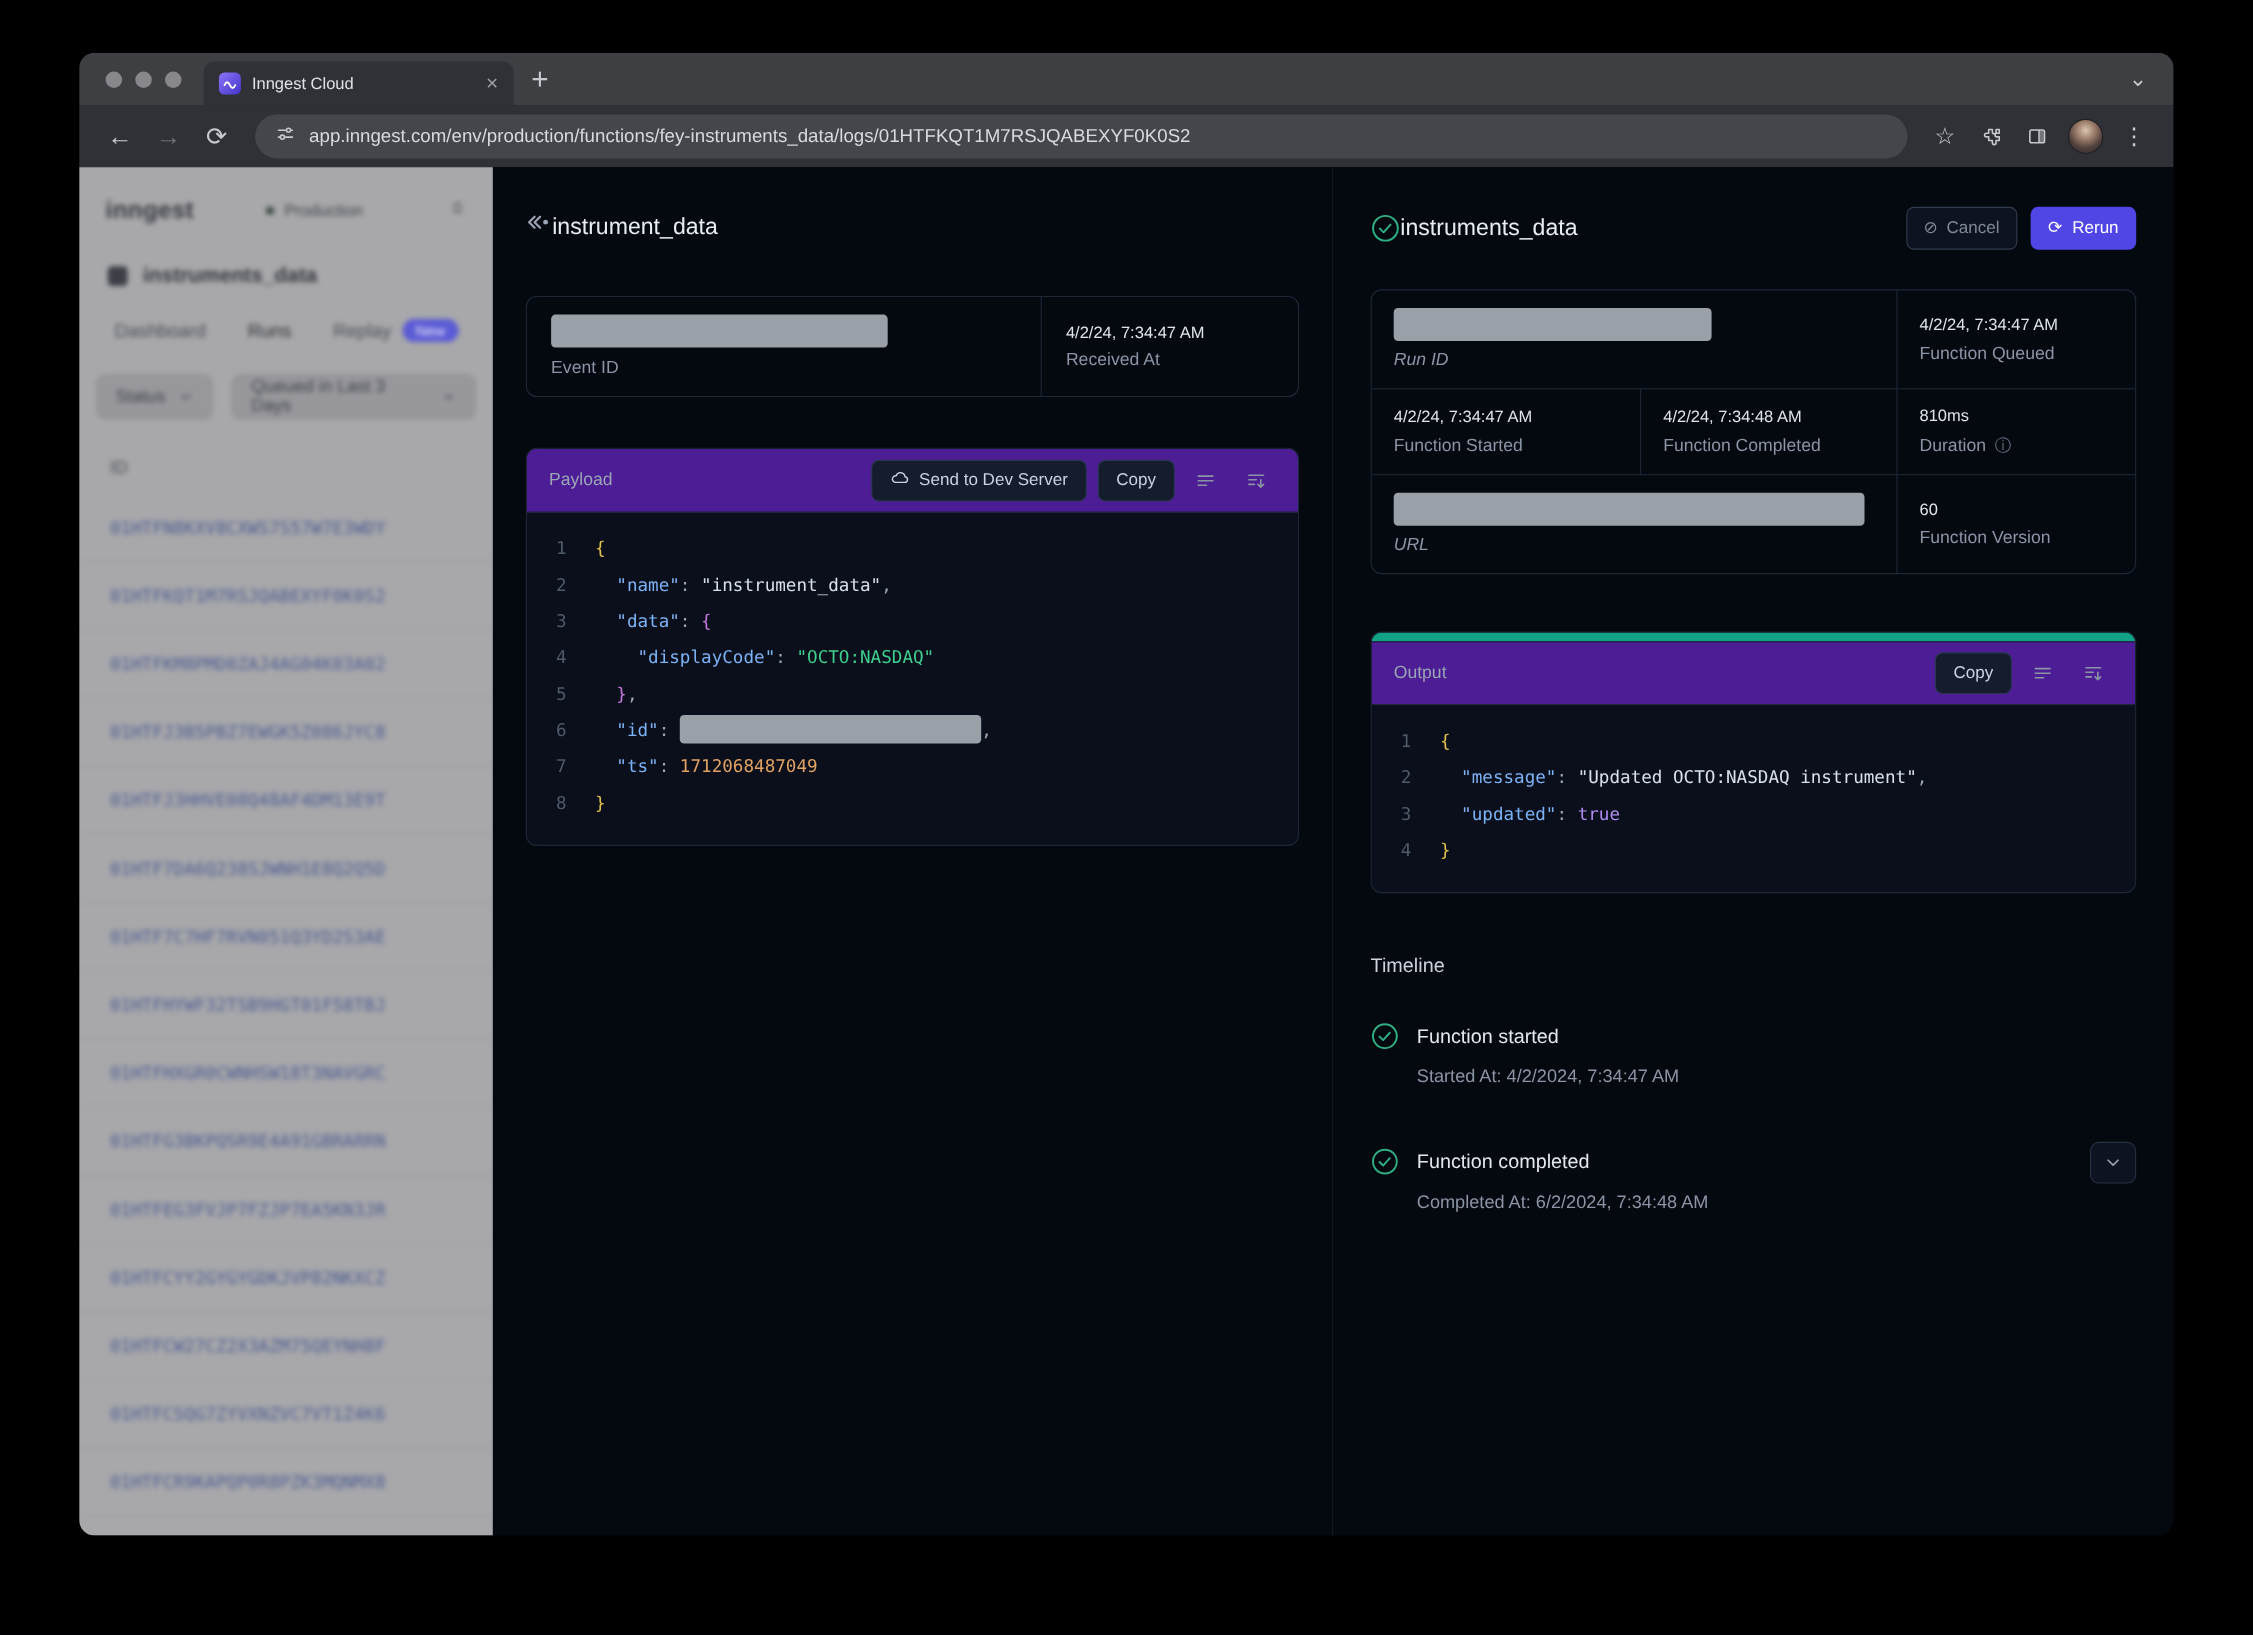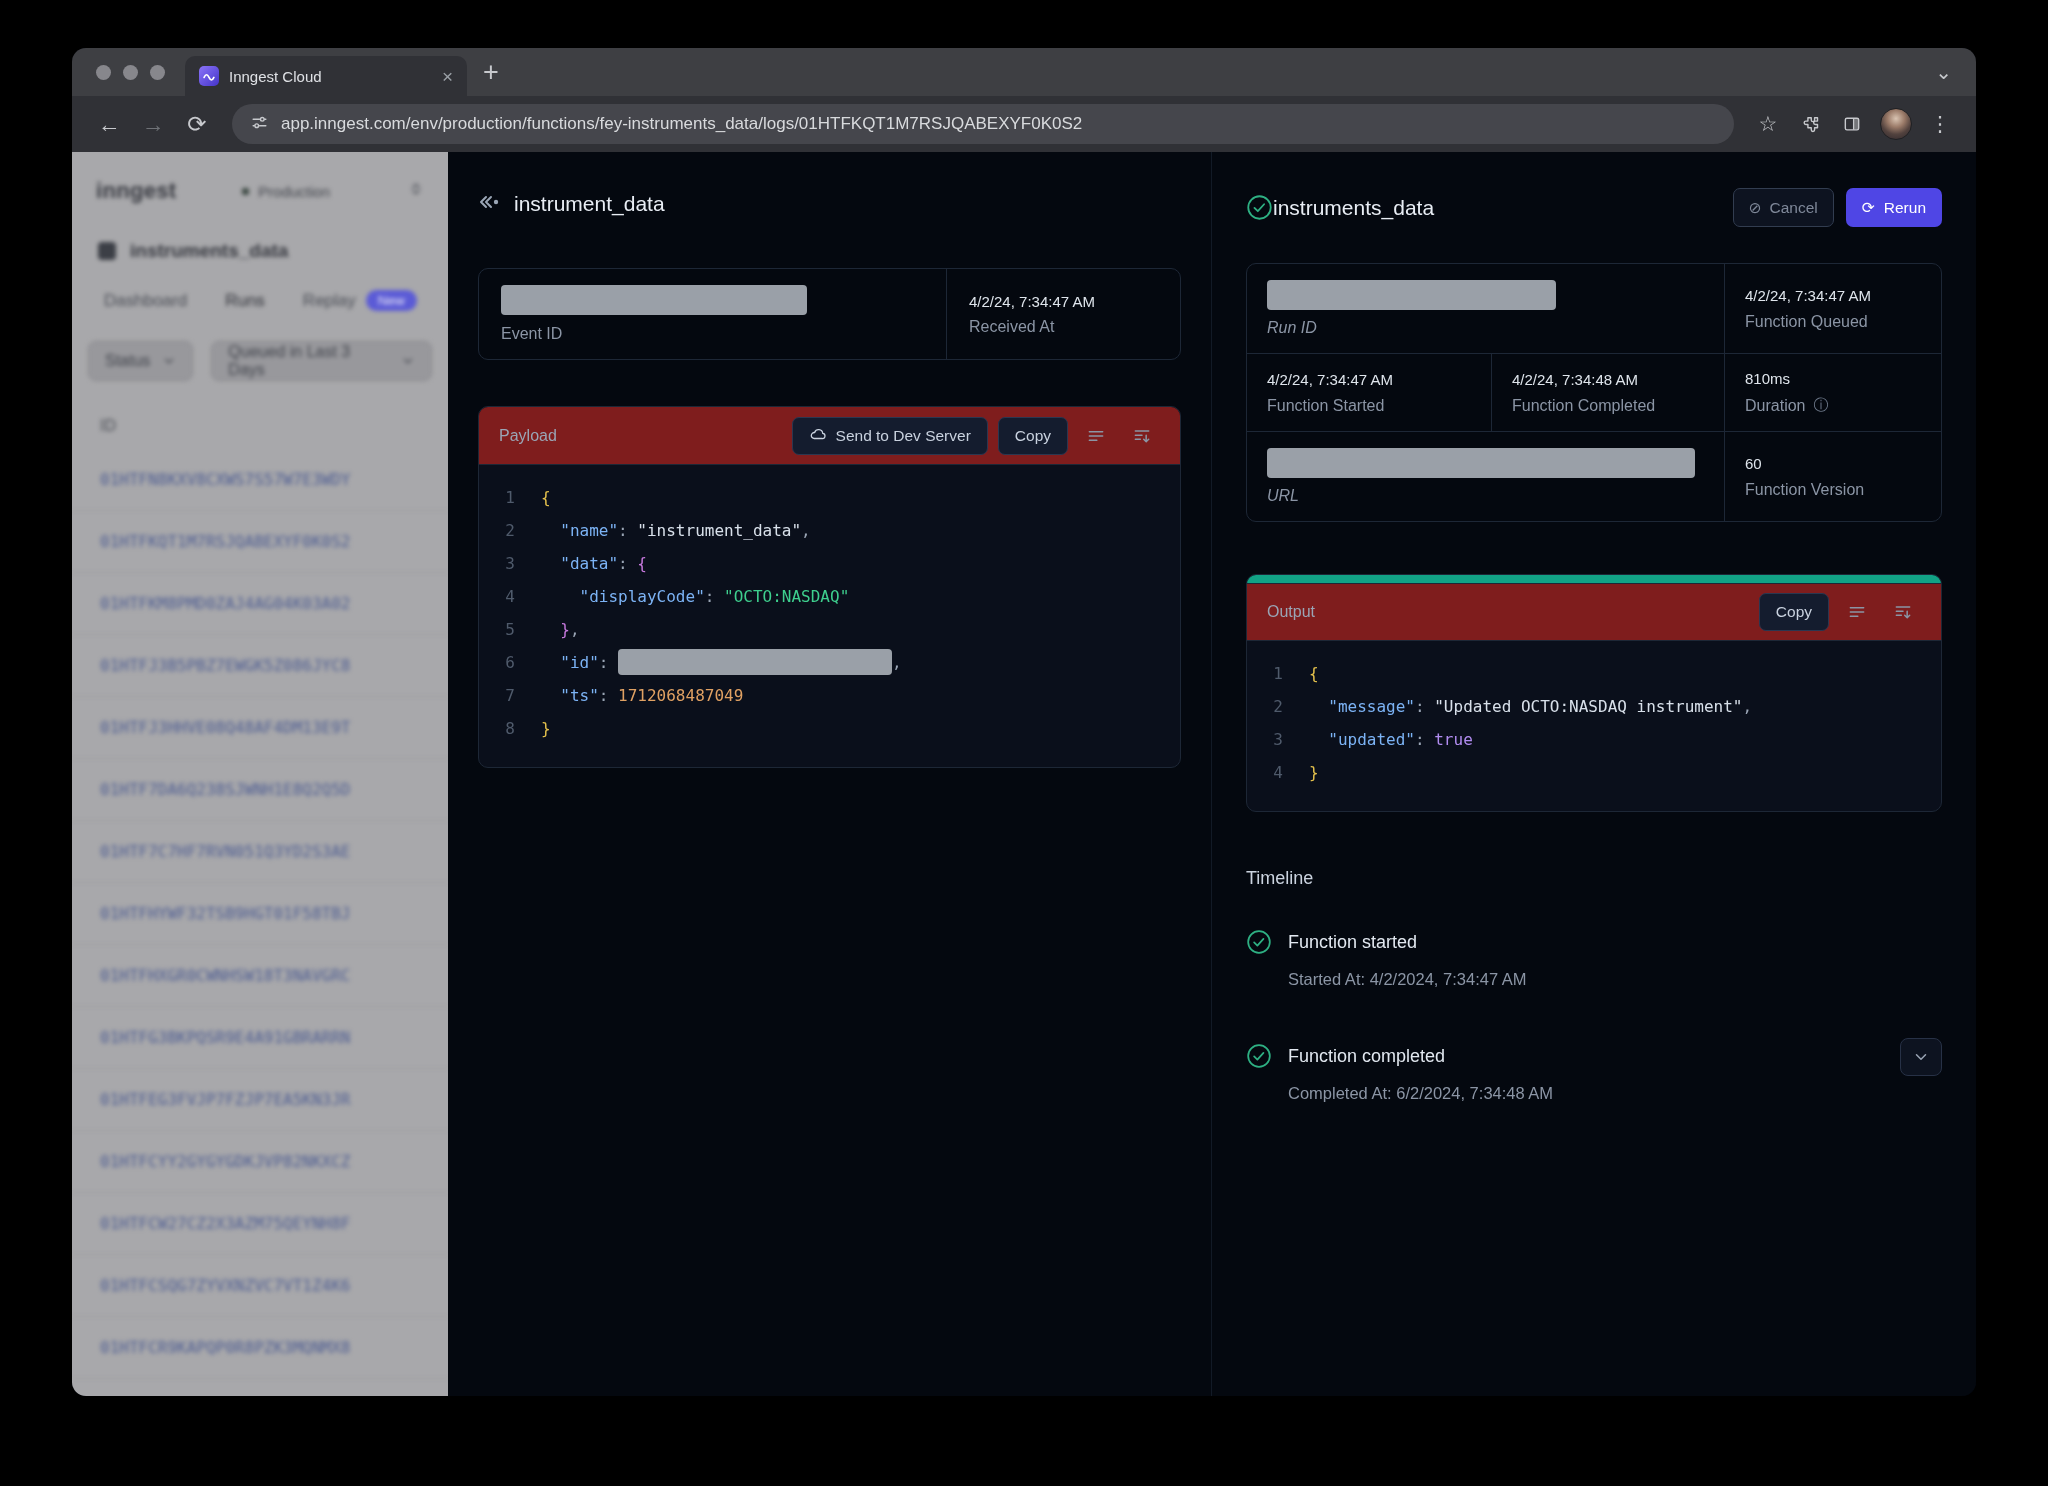--- a/index.html
+++ b/index.html
@@ -93,32 +93,32 @@
   .btn {
     height:38px; border:1px solid #2b3750; background:#141c2e; border-radius:7px;
     color:#c9d2df; font-size:15.5px; font-family:inherit;
     display:inline-flex; align-items:center; gap:9px; padding:0 16px; cursor:default;
   }
   .icon-btn { width:36px; height:36px; border:none; background:none; color:#8b95a5;
     display:inline-flex; align-items:center; justify-content:center; }
 
   
   .event-panel { width:764px; flex:none; border-right:1px solid #121a26; padding:38px 30px 0; }
-  .panel-head { display:flex; align-items:center; gap:12px; }
+  .panel-head { display:flex; align-items:flex-end; }
   .panel-title { font-size:21px; font-weight:500; color:#e8edf4; }
 
   .eventid-card { margin-top:50px; border:1px solid #1d2736; border-radius:10px; display:flex; overflow:hidden; }
   .eid-left { flex:1; padding:16px 22px; display:flex; flex-direction:column; justify-content:center; gap:10px; }
   .redact.eid { width:306px; height:30px; }
   .eid-right { width:234px; border-left:1px solid #1d2736; padding:16px 22px;
     display:flex; flex-direction:column; justify-content:center; gap:8px; }
 
   .codecard { margin-top:46px; border:1px solid #1d2736; border-radius:10px; overflow:hidden; background:#0a0f1b; }
   .codecard-head { height:58px; display:flex; align-items:center; gap:10px; padding:12px 20px;
-    background:#7f1d1d; border-bottom:1px solid #1d2736; }
+    background:#4c1d95; border-bottom:1px solid #1d2736; }
   .codecard-title { font-size:16px; color:#9aa5b5; margin-right:auto; }
   .code-area { padding:16px 0 22px 16px; font-family:"DejaVu Sans Mono", monospace; font-size:16px; line-height:33px; }
   .code-line { display:flex; }
   .ln { width:46px; flex:none; text-align:right; padding-right:26px; color:#4f5a6b; user-select:none; }
   .code-text { white-space:pre; color:#c9d2df; }
   .tk-key { color:var(--code-key,#7cb3f5); }
   .tk-str { color:var(--code-string,#d8e0ea); }
   .tk-strg { color:var(--code-string-green,#3ecf8e); }
   .tk-num { color:var(--code-number,#e0a163); }
   .tk-bool { color:var(--code-bool,#b18cf0); }

